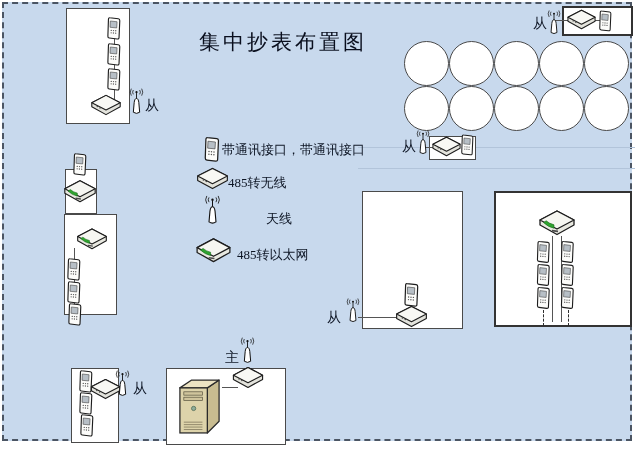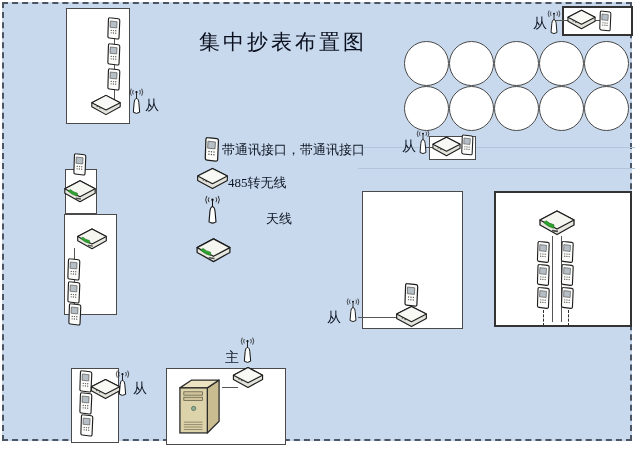--- a/index.html
+++ b/index.html
@@ -116,20 +116,21 @@
       <use href="#sym-convw"></use>
     </svg>
   <div class="legend-label" style="left:228px;top:174px;text-align:center;">485转无线</div>
   <svg class="dev" style="left:204px;top:193px;width:17px;height:33px;" viewBox="0 0 18 36">
       <use href="#sym-ant"></use>
     </svg>
   <div class="legend-label" style="left:234px;top:210px;margin-left:32px;">天线</div>
   <svg class="dev" style="left:195px;top:237px;width:37px;height:27px;" viewBox="0 0 38 28">
       <use href="#sym-conve"></use>
     </svg>
+  <div class="legend-label" style="left:237px;top:246px;">485转以太网</div>
 
   <svg class="dev" style="left:106px;top:16px;width:15px;height:25px;" viewBox="0 0 16 26">
       <use href="#sym-meter"></use>
     </svg>
   <svg class="dev" style="left:106px;top:42px;width:15px;height:25px;" viewBox="0 0 16 26">
       <use href="#sym-meter"></use>
     </svg>
   <svg class="dev" style="left:106px;top:67px;width:15px;height:25px;" viewBox="0 0 16 26">
       <use href="#sym-meter"></use>
     </svg>

